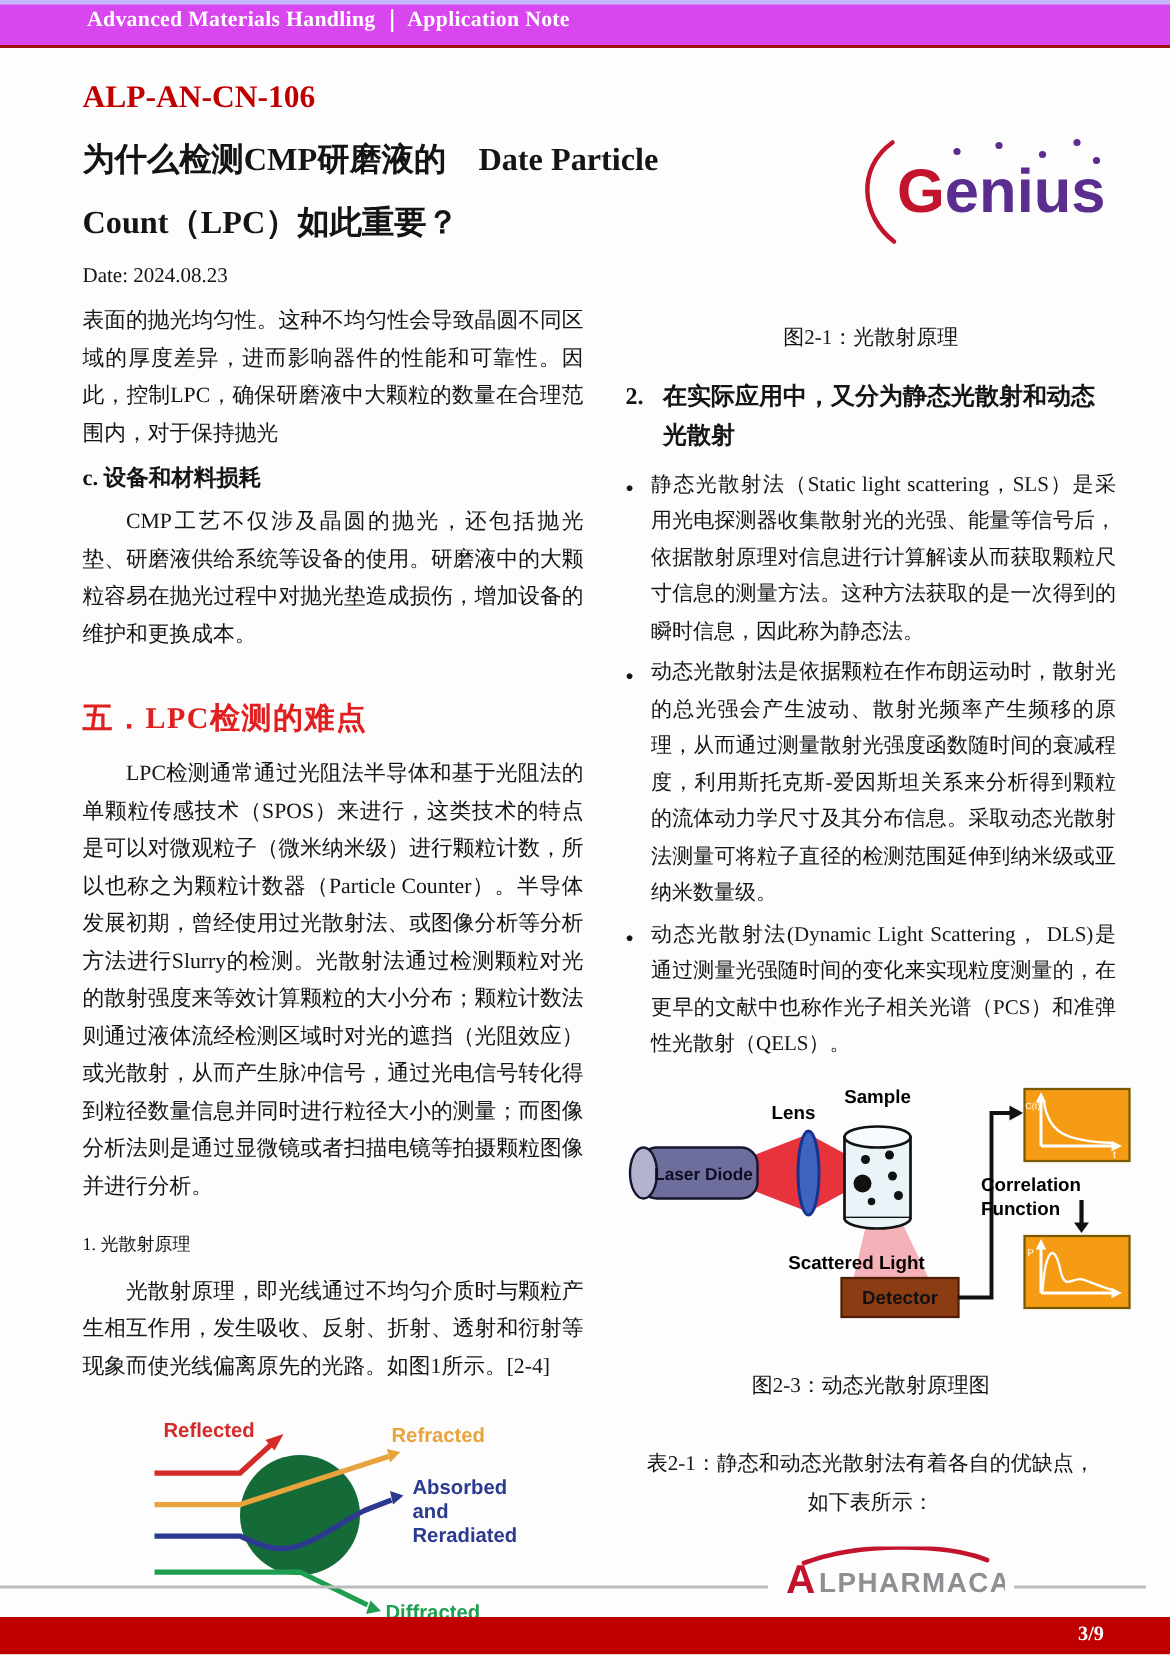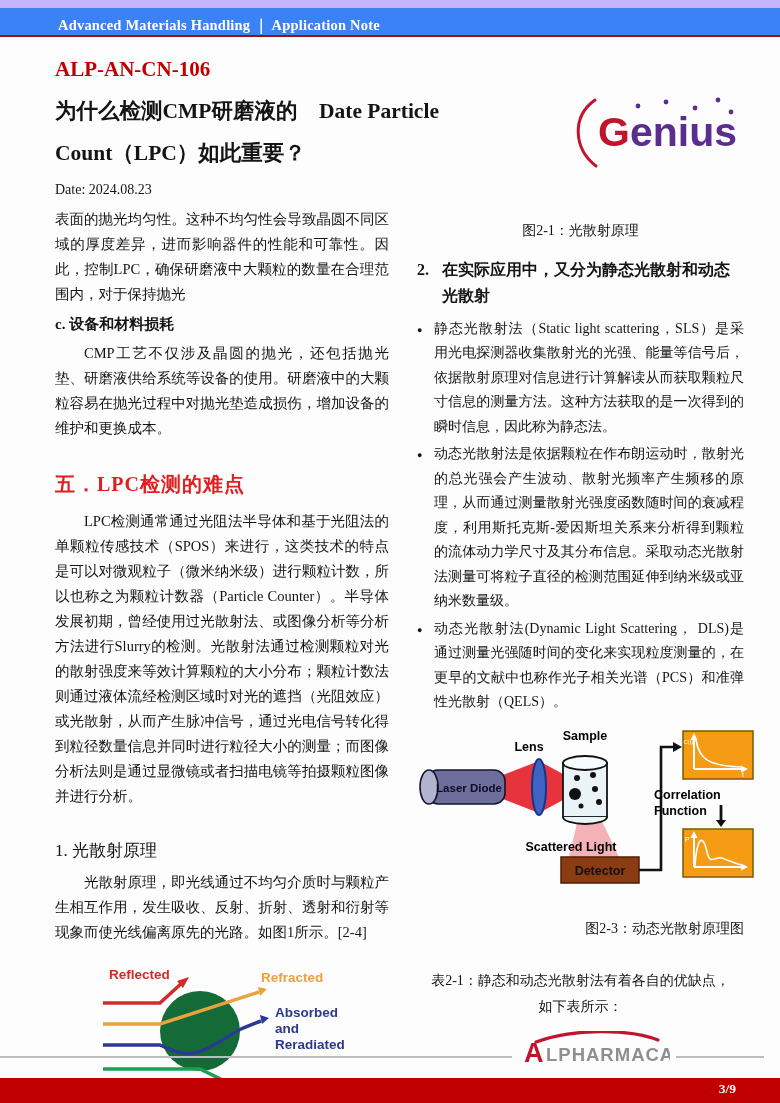--- a/index.html
+++ b/index.html
@@ -3,23 +3,23 @@
 <meta charset="utf-8">
 <style>
   html,body { margin:0; padding:0; background:#e8e8e8; }
   .page {
     position:relative; width:780px; height:1103px; margin:0 auto;
     background:#fdfdfd; overflow:hidden;
     font-family:"Liberation Serif", serif; color:#141414;
   }
   
   .topbar {
-    height:27px; background:#3b82f6;
-    border-top:8px solid #c4b5fd; border-bottom:2px solid #9C1010;
-    display:flex; align-items:flex-end;
+    height:27px; background:#d946ef;
+    border-top:3px solid #c4b5fd; border-bottom:2px solid #9C1010;
+    display:flex; align-items:flex-start;
   }
   .topbar .bar-text {
     color:#fff; font-weight:bold; font-size:14.5px; padding-left:58px;
     letter-spacing:.2px;
   }
   
   .doc-head { position:relative; height:152px; padding:14px 0 0 55px; }
   .doc-num { color:#C00000; font-weight:bold; font-size:21px; margin:6px 0 8px; }
   .title { font-size:21.5px; font-weight:bold; line-height:42px; margin:0; width:440px; }
   .date-line { font-size:14px; margin-top:8px; }
@@ -27,30 +27,30 @@
   .author-line { position:absolute; top:143px; right:40px; font-size:11px; color:#3d3d3d;
     font-family:"Liberation Sans", sans-serif; }
   
   .cols { display:flex; gap:28px; padding:4px 36px 0 55px; }
   .col-left  { width:334px; font-size:14.5px; line-height:25px; }
   .col-right { width:327px; font-size:14px;  line-height:24.5px; }
   p.body { margin:0; text-align:justify; text-indent:2em; }
   p.body.noindent { text-indent:0; }
   .heading-c { font-weight:bold; font-size:15px; margin:5px 0 4px; }
   .section-red { color:#E02020; font-weight:bold; font-size:20px; margin:31px 0 12px; letter-spacing:1px; }
-  .sub1 { font-size:17px; margin:29px 0 7px; }
+  .sub1 { font-size:12px; margin:13px 0 7px; }
   .cap { text-align:center; margin:12px 0 13px; }
   .h2row { display:flex; font-weight:bold; font-size:16px; line-height:26px; margin:8px 0 8px; }
   .h2marker { width:25px; flex:none; }
   ul.bul { list-style:none; margin:0; padding:0; }
   ul.bul li { position:relative; padding-left:17px; text-align:justify; margin-bottom:3px; }
   ul.bul li::before { content:"●"; position:absolute; left:0; top:1px; font-size:9px; }
   .fig1 { margin:12px 0 0 20px; }
   .fig2 { margin:10px 0 0 -6px; }
-  .cap23 { text-align:right; margin:12px 0 0; }
+  .cap23 { text-align:center; margin:12px 0 0; }
   .capTable { text-align:center; margin:26px 14px 0; line-height:26px; }
   svg text { font-family:"Liberation Sans", sans-serif; }
   
   .footer-row { position:absolute; left:0; right:0; top:1031px; display:flex; align-items:flex-end; }
   .rule { border-top:2px solid #bdbdbd; height:0; margin-bottom:13px; }
   .rule.l { flex:1; }
   .rule.r { width:88px; margin-right:16px; }
   .alpha-logo { margin:0 6px; }
   .bottom-bar { position:absolute; left:0; bottom:0; width:780px; height:25px; background:#C00000; }
   .page-num { position:absolute; right:44px; top:3px; color:#fff; font-weight:bold; font-size:13.5px; }

